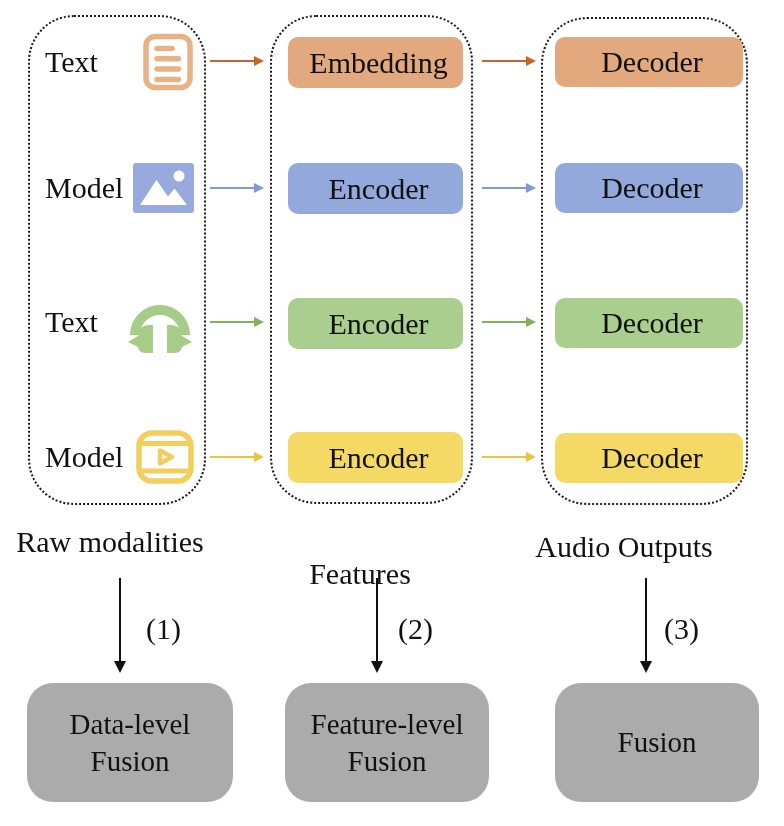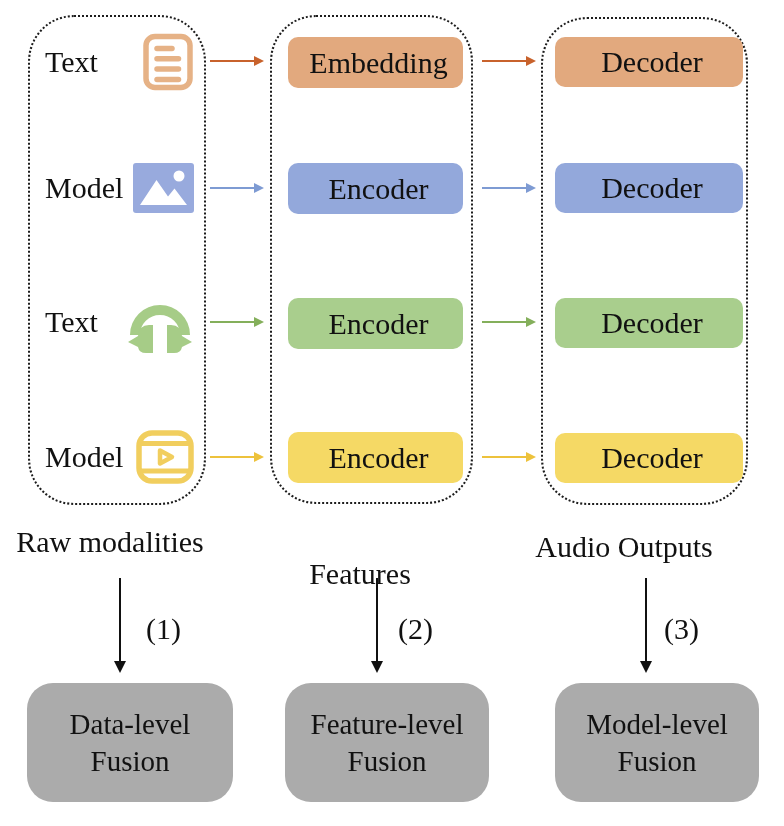--- a/index.html
+++ b/index.html
@@ -191,15 +191,14 @@
 
 <div class="gbox" id="gbox-0" style="background: rgb(171, 171, 171);">
   <span>Data-level</span>
   <span>Fusion</span>
 </div>
 <div class="gbox" id="gbox-1" style="background: rgb(171, 171, 171);">
   <span>Feature-level</span>
   <span>Fusion</span>
 </div>
 <div class="gbox" id="gbox-2" style="background: rgb(171, 171, 171);">
-  <span>Model-level</span>
   <span>Fusion</span>
 </div>
 
 </body></html>

